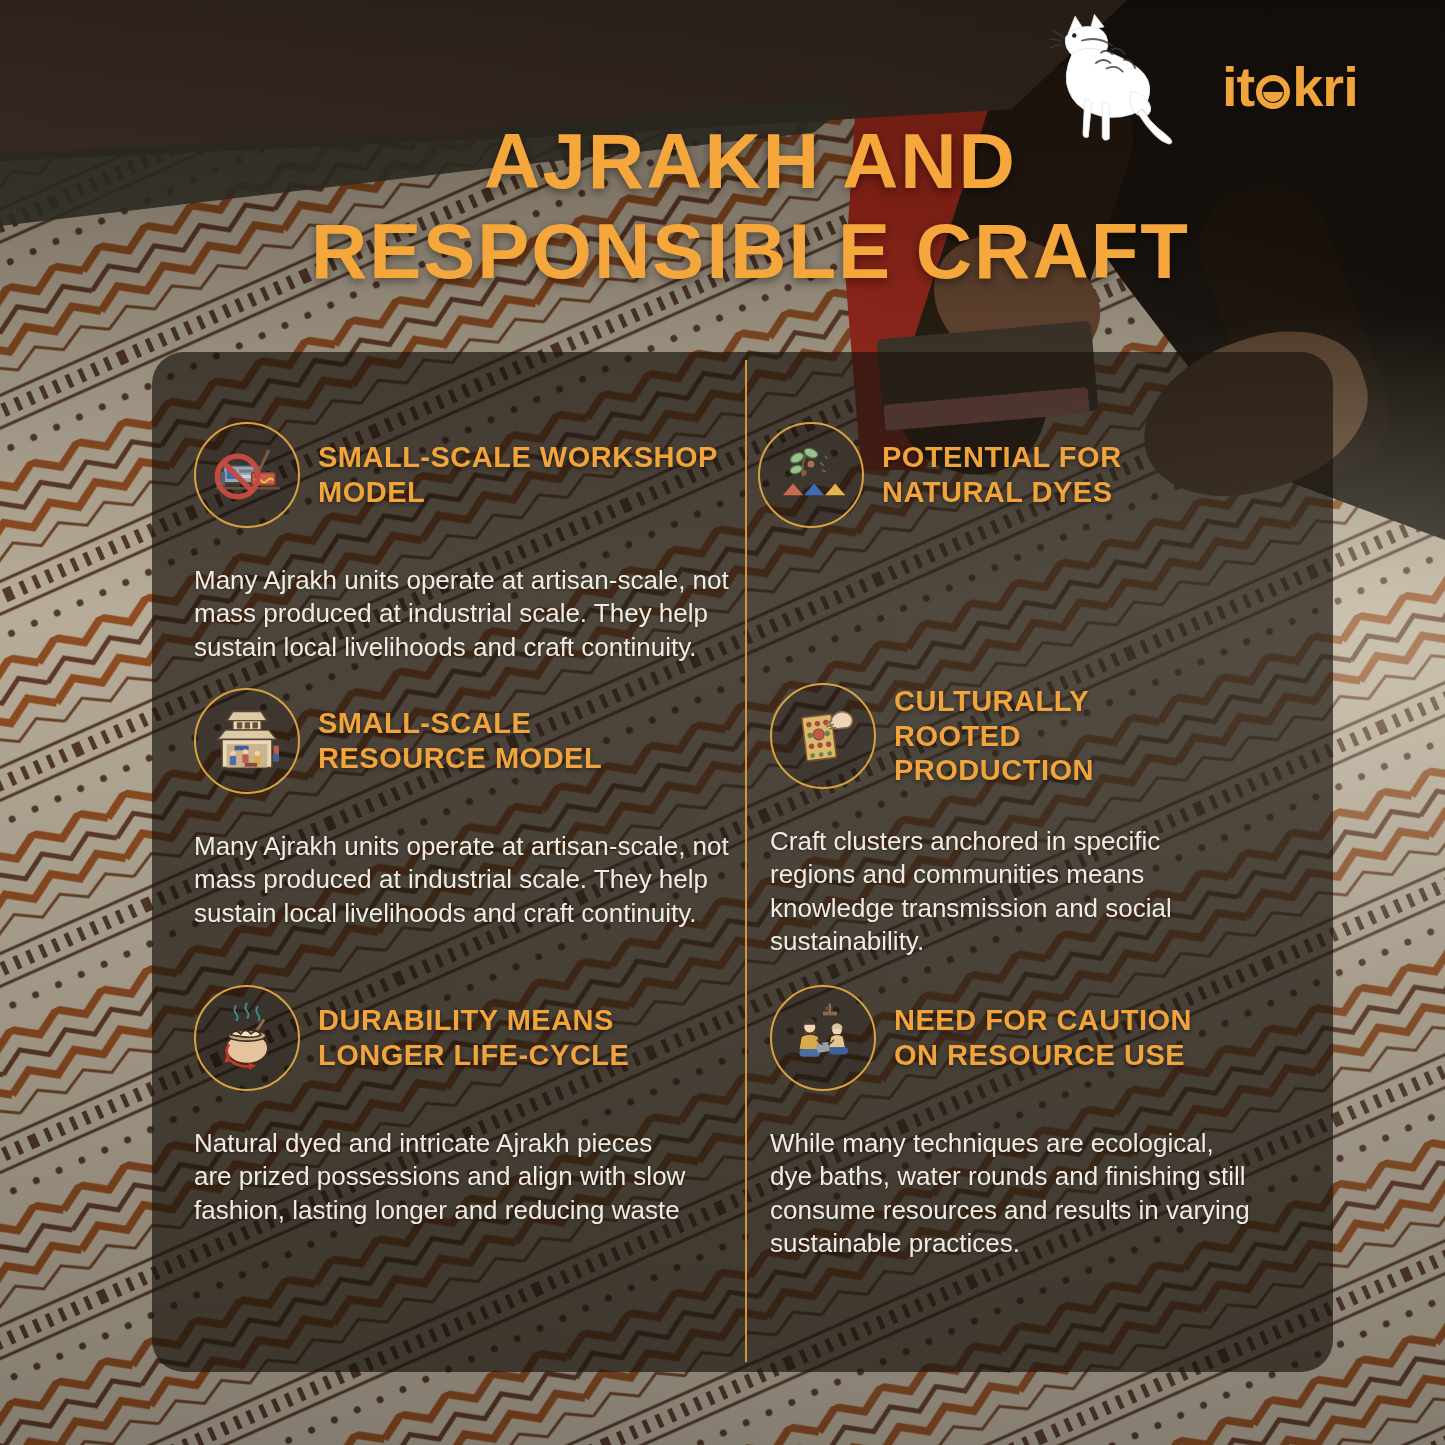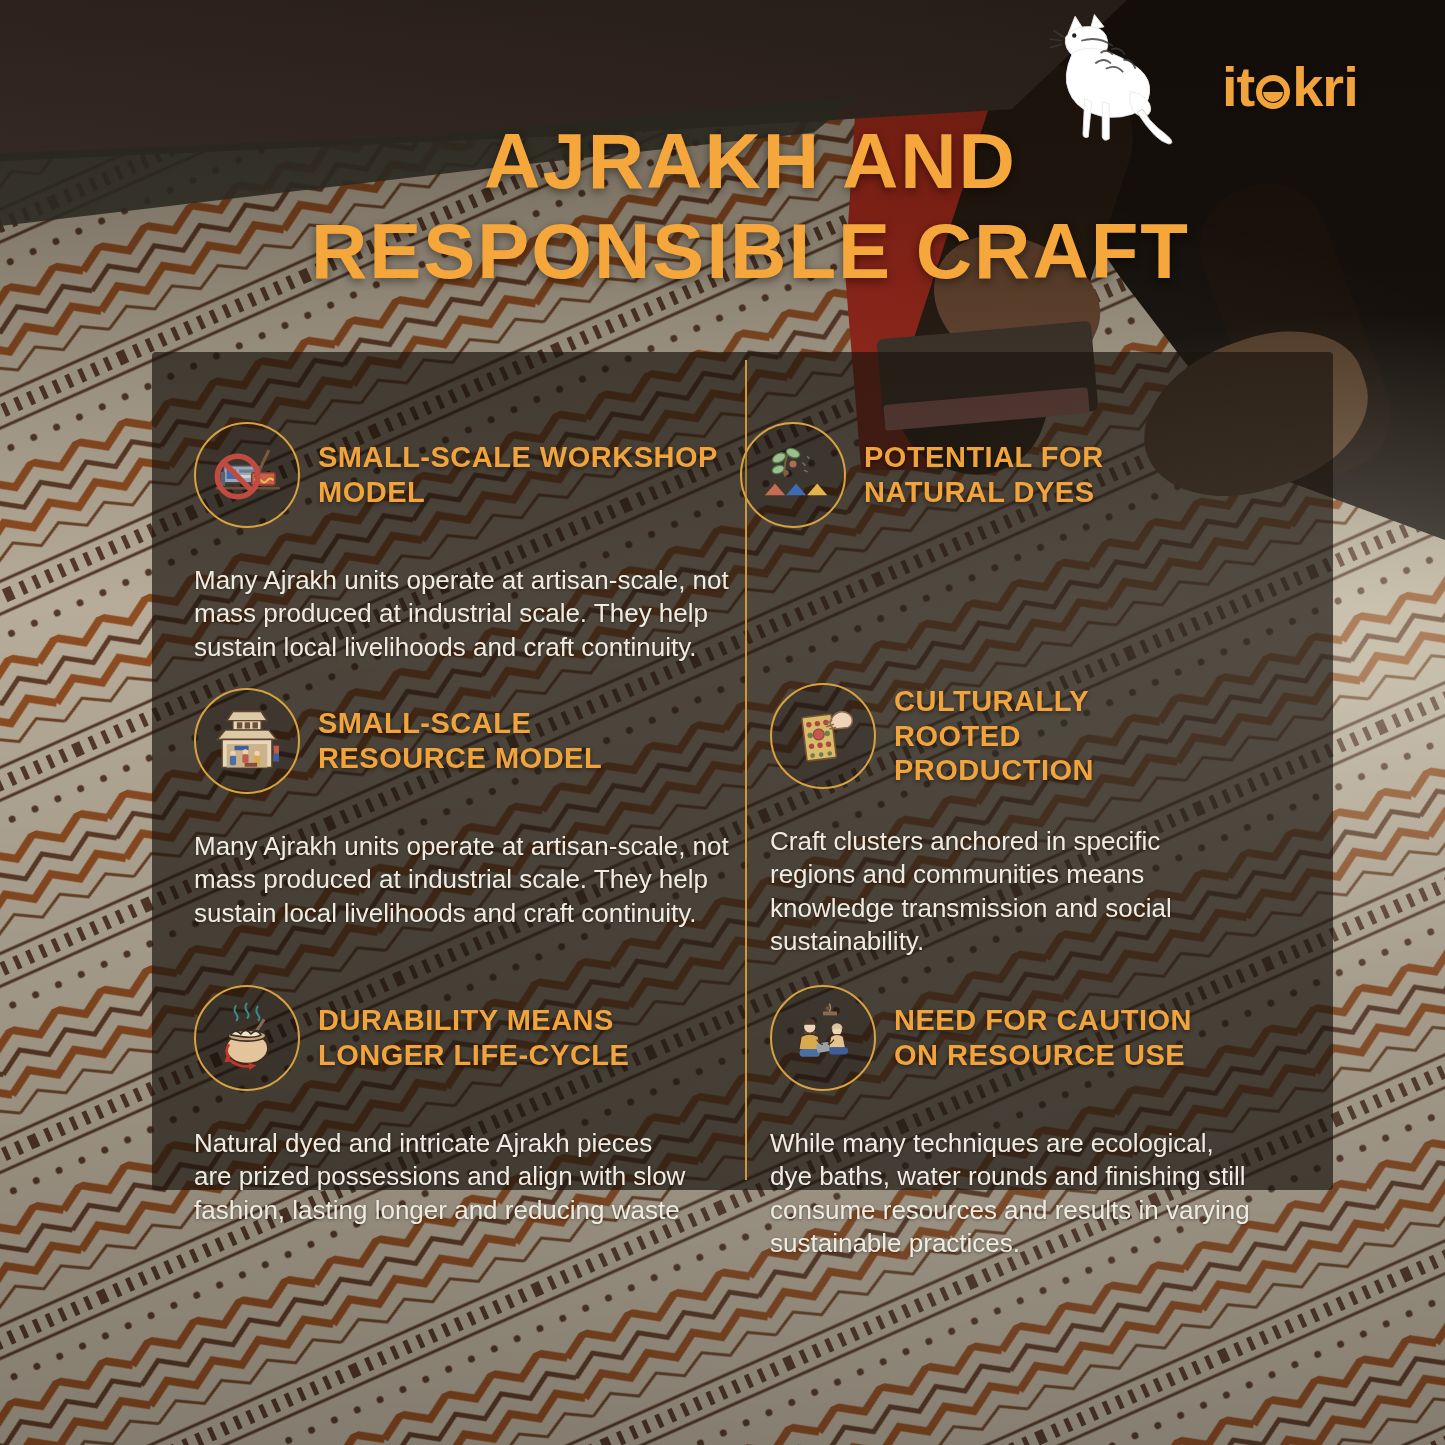--- a/index.html
+++ b/index.html
@@ -45,26 +45,26 @@
     font-size:56px; font-weight:bold; color:#F2A43C; letter-spacing:-1px;
     text-shadow:0 2px 5px rgba(0,0,0,0.4);margin-top:8px; }
   .logo-o { width:34px; height:34px; box-sizing:border-box; border:6px solid #F2A43C;
     border-radius:50%; position:relative; margin:0 2px; top:5px; }
   .logo-o-fill { position:absolute; left:1px; right:1px; bottom:1px; height:10px;
     background:#F2A43C; border-radius:0 0 12px 12px; }
   .title { position:absolute; left:12px; right:0; top:116px; z-index:10; text-align:center;
     color:#F5A73B; font-size:78px; line-height:1.16; font-weight:bold; letter-spacing:2px;
     white-space:pre-line; text-shadow:0 3px 10px rgba(0,0,0,0.45);padding-left:44px; }
   
-  .panel { position:absolute; left:152px; top:352px; width:1181px; height:838px; z-index:11;
-    background:rgba(26,21,15,0.68); border-radius:4px; }
+  .panel { position:absolute; left:152px; top:352px; width:1181px; height:1020px; z-index:11;
+    background:rgba(26,21,15,0.68); border-radius:32px; }
   .divider { position:absolute; left:593px; top:8px; bottom:10px; width:2px; background:#D2973B; }
   .cell { position:absolute; }
   .cell-tl { left:42px;  top:70px;  width:565px; }
-  .cell-tr { left:588px; top:70px;  width:552px; }
+  .cell-tr { left:606px; top:70px;  width:552px; }
   .cell-ml { left:42px;  top:336px; width:565px; }
   .cell-mr { left:618px; top:331px; width:552px; }
   .cell-bl { left:42px;  top:633px; width:565px; }
   .cell-br { left:618px; top:633px; width:552px; }
   .cell-head { display:flex; align-items:center; }
   .icon-ring { width:106px; height:106px; min-width:106px; box-sizing:border-box;
     border:2.5px solid #D8A23F; border-radius:50%;
     display:flex; align-items:center; justify-content:center;
     background:rgba(10,8,5,0.18); }
   .icon-ring svg { width:78px; height:78px; }

